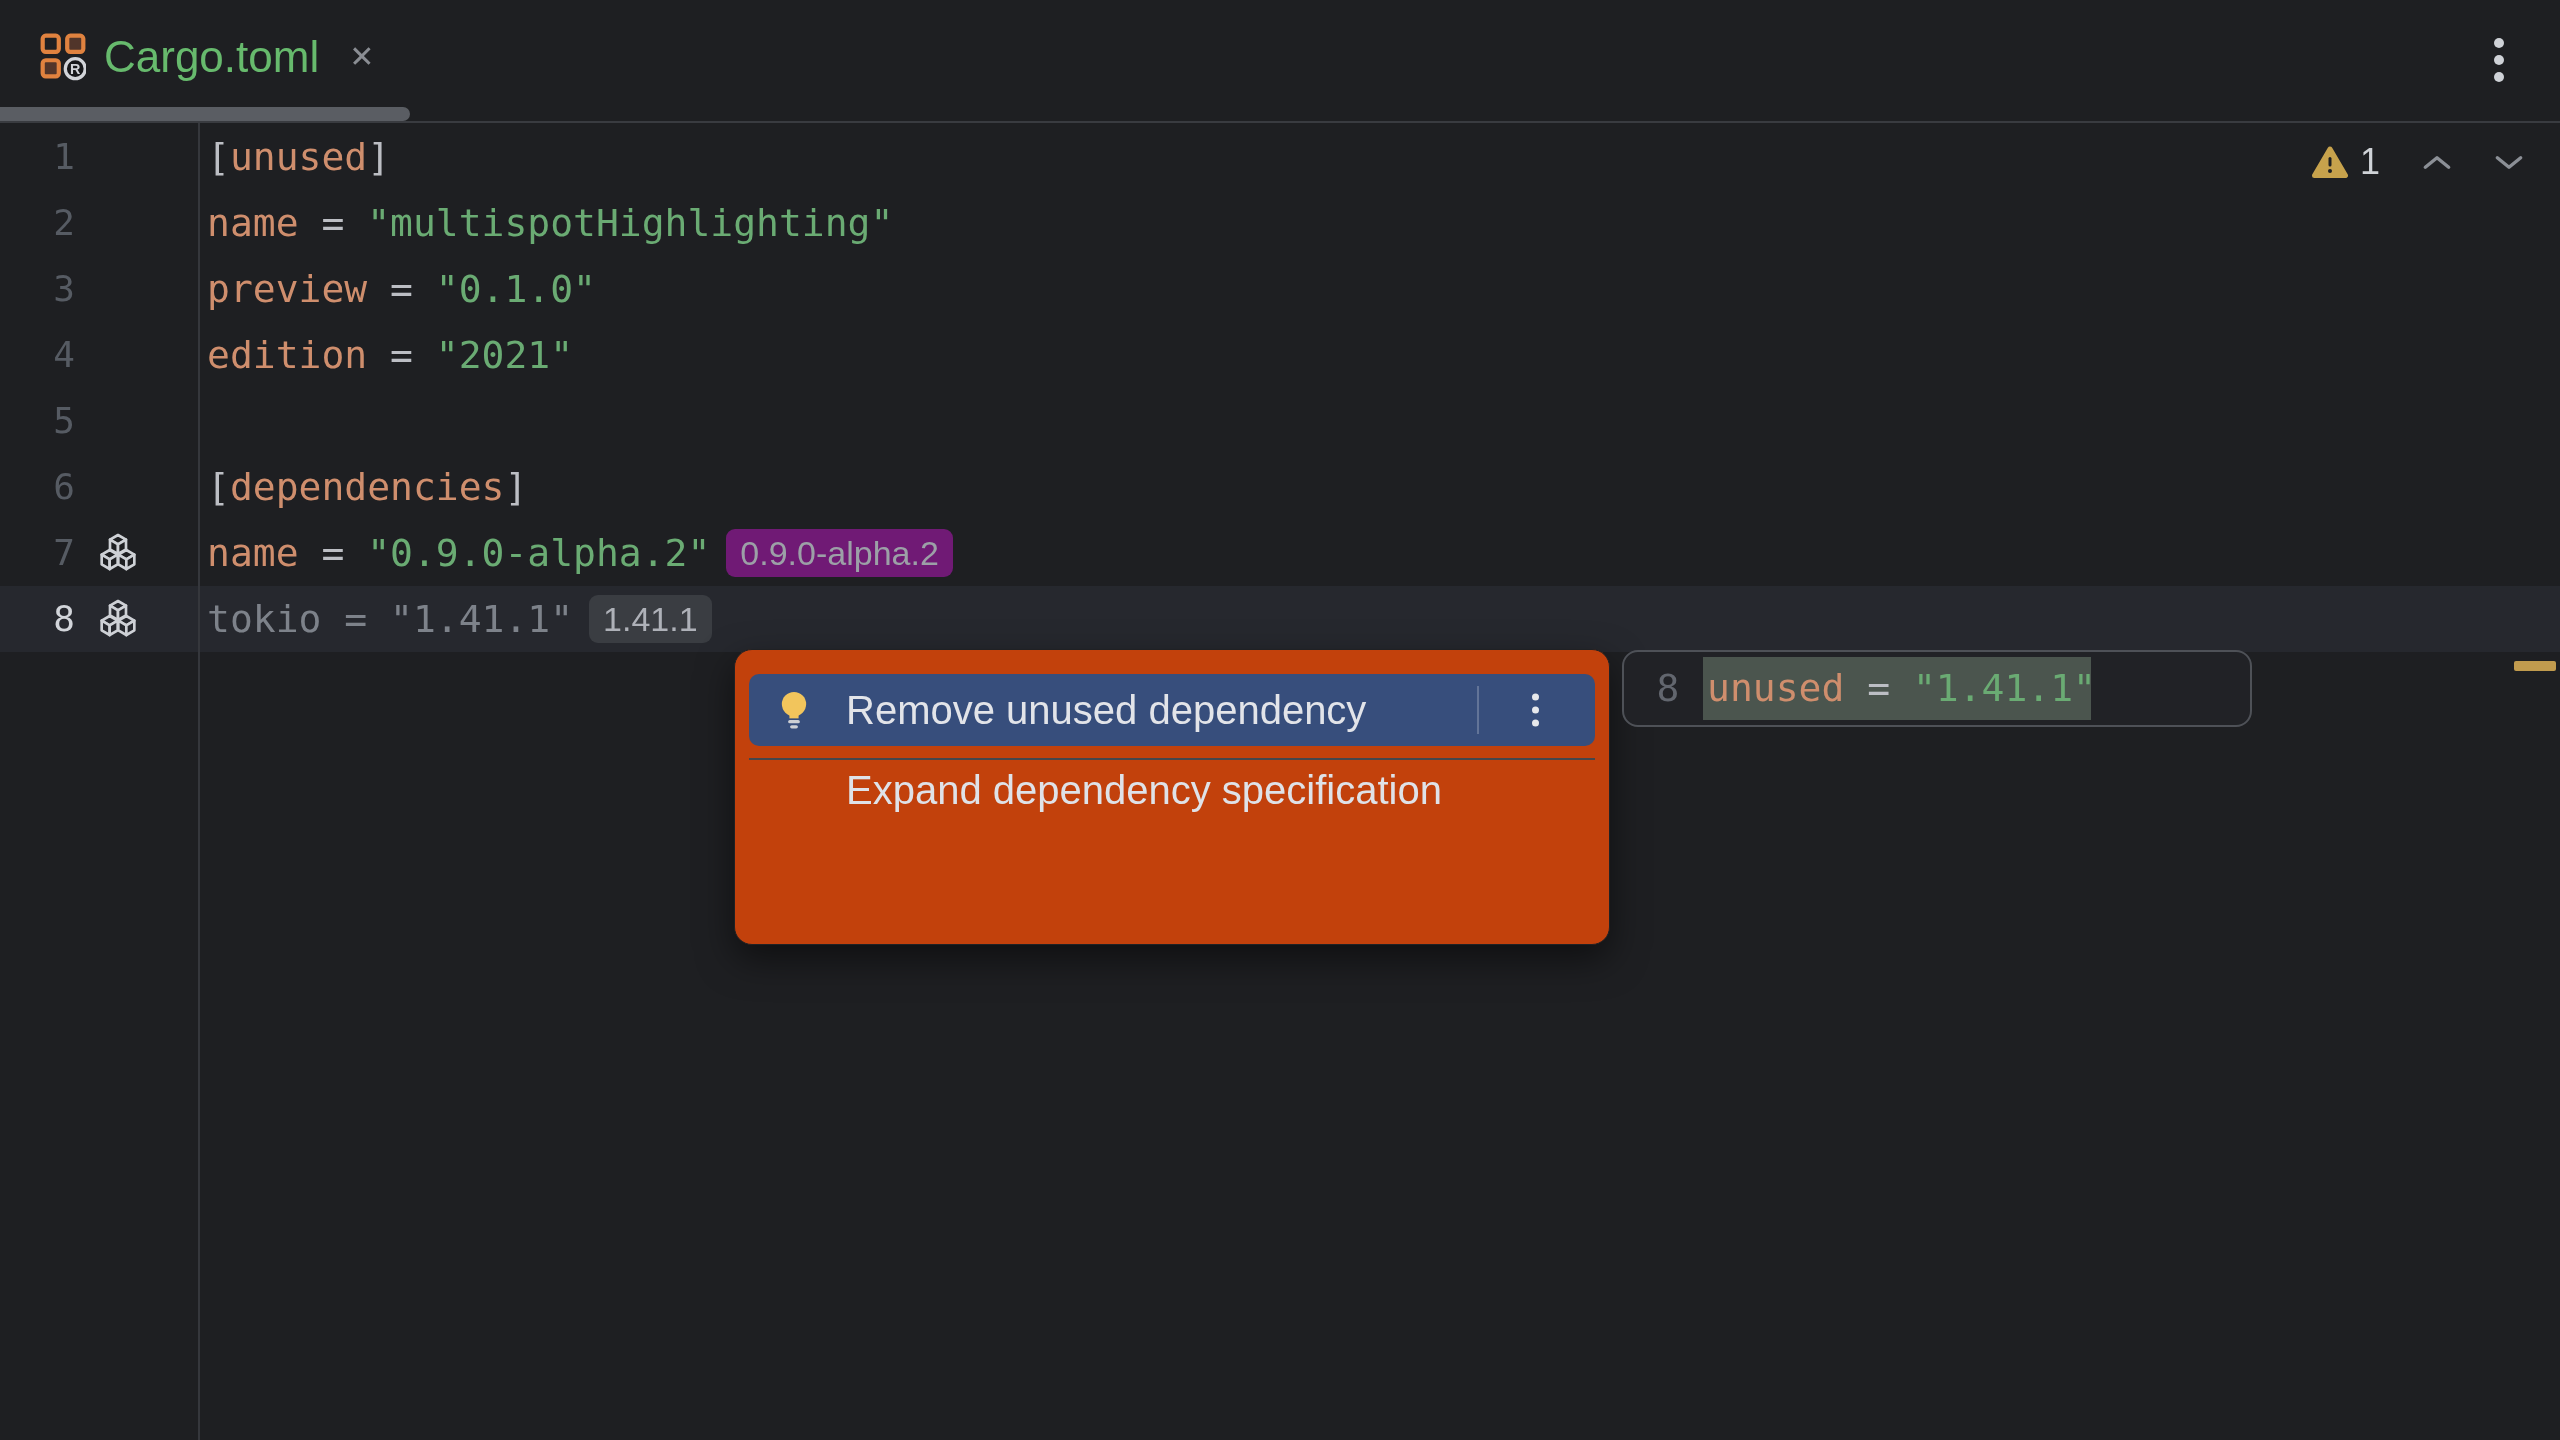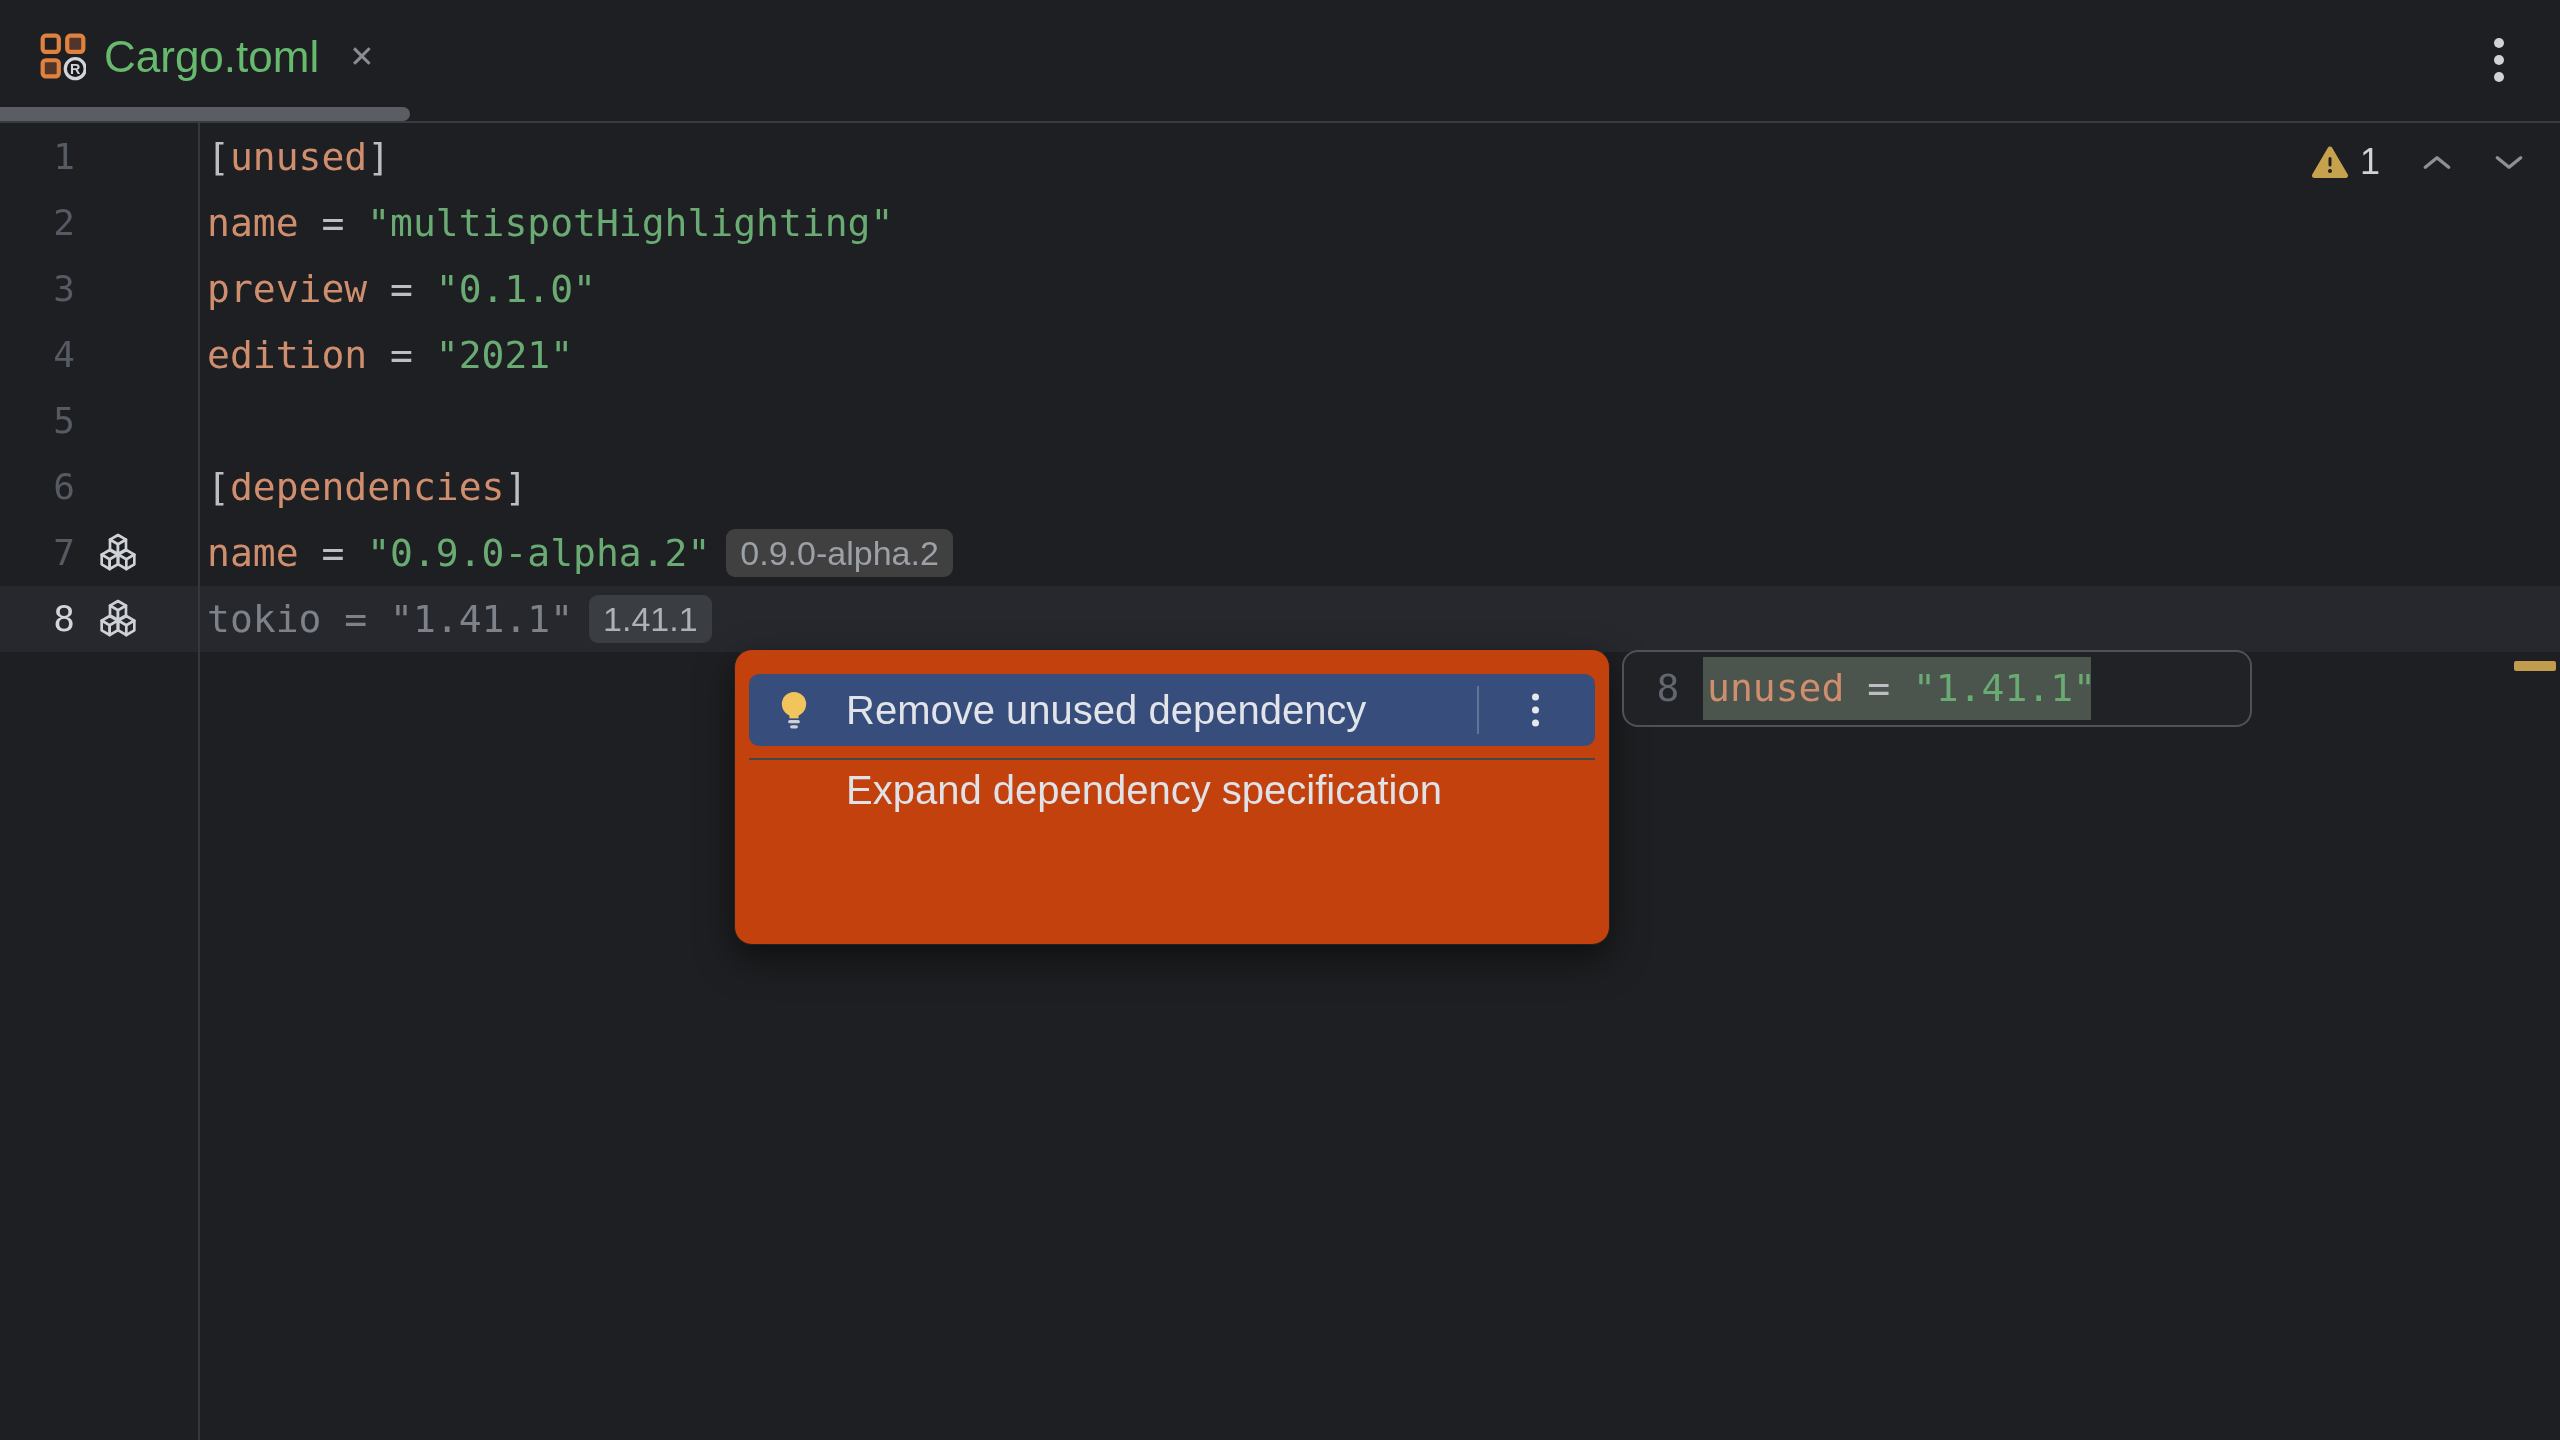--- a/index.html
+++ b/index.html
@@ -26,21 +26,21 @@
   .ln{position:absolute;left:0;top:0;width:75px;height:66px;line-height:66px;text-align:right;
       font-size:36px;color:#565b63;}
   .line.current .ln{color:#d2d5da;}
   .crate{position:absolute;left:98px;top:12px;width:40px;height:42px;}
   .crate path{fill:#1e1f22;stroke:#ced1d6;stroke-width:1.6;stroke-linejoin:round;}
   .line.current .crate path{fill:#26282e;}
   .code{position:absolute;left:207px;top:0;height:66px;display:flex;align-items:center;
         font-size:38px;white-space:pre;}
   .tok{white-space:pre;}
   .tok.k{color:#cf8e6d;} .tok.s{color:#6aab73;} .tok.p{color:#bcbec4;} .tok.d{color:#7d828a;}
-  .inlay{margin-left:16px;padding:4px 14px;border-radius:9px;background:#404040;color:#9ca0a7;
+  .inlay{margin-left:16px;padding:4px 14px;border-radius:9px;background:#701a75;color:#9ca0a7;
          font-family:"Liberation Sans",sans-serif;font-size:34px;line-height:1.2;}
   .line.current .inlay{background:#3a3d42;color:#aeb1b8;}
 
   
   .inspections{position:absolute;right:36px;top:18px;display:flex;align-items:center;}
   .warn-count{font-size:36px;color:#cfd2d7;margin-left:12px;}
   .chev{margin-left:42px;}
 
   
   .stripe-mark{position:absolute;right:4px;top:538px;width:42px;height:10px;background:#c19b4e;border-radius:2px;}

